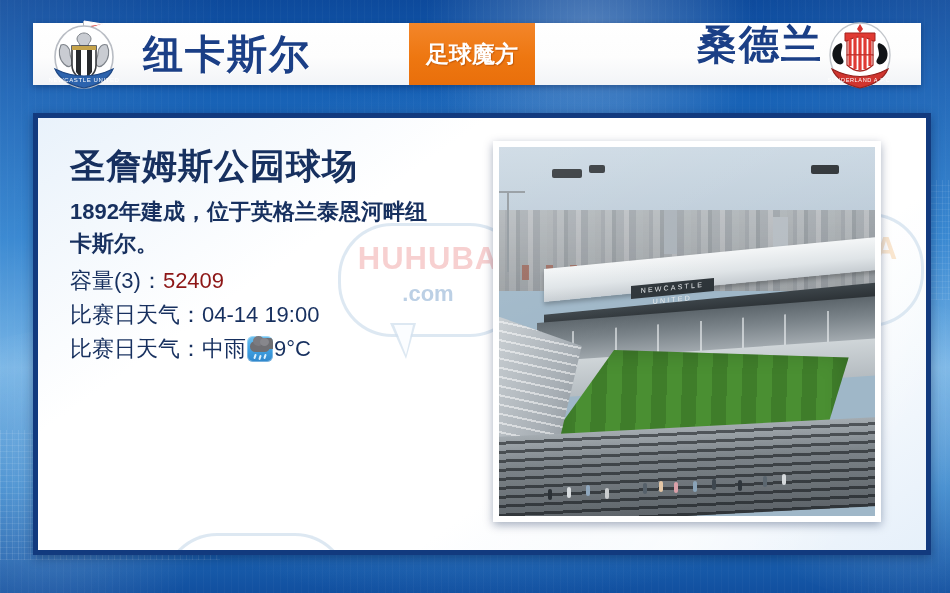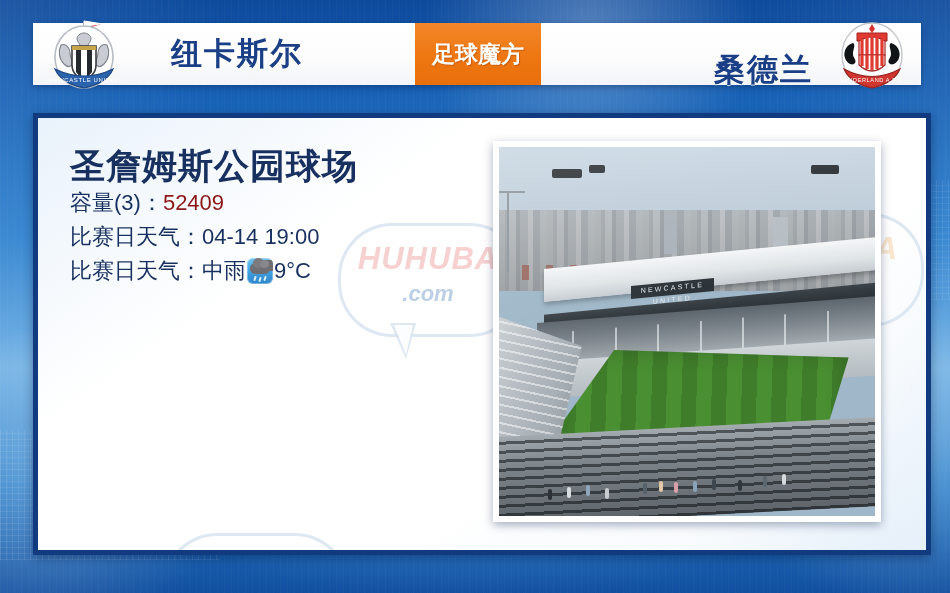--- a/index.html
+++ b/index.html
@@ -35,25 +35,25 @@
       background:repeating-linear-gradient(90deg, rgba(255,255,255,.12) 0 1px, rgba(255,255,255,0) 1px 6px),
                  repeating-linear-gradient(0deg, rgba(255,255,255,.09) 0 1px, rgba(255,255,255,0) 1px 6px);
       opacity:.75;}
 
   
   #header{position:absolute;left:33px;top:23px;width:888px;height:62px;
      background:linear-gradient(180deg,#ffffff 0%,#fdfdfd 55%,#f2f4f7 100%);
      box-shadow:0 2px 6px rgba(0,20,60,.35);
      display:flex;align-items:center;}
   .crest{width:74px;height:74px;flex:0 0 74px;position:relative;}
-  .team-name{font-size:31px;font-weight:bold;color:#1b3f86;letter-spacing:2px;
-     text-shadow:0 1px 0 rgba(255,255,255,.8);margin-left:28px;}
+  .team-name{font-size:40px;font-weight:bold;color:#1b3f86;letter-spacing:2px;
+     text-shadow:0 1px 0 rgba(255,255,255,.8);}
   #home-block{display:flex;align-items:center;gap:22px;padding-left:14px;width:352px;}
-  #away-block{display:flex;align-items:flex-end;gap:22px;justify-content:flex-end;
-     width:352px;padding-right:12px;}
+  #away-block{display:flex;align-items:flex-start;justify-content:flex-end;
+     width:352px;padding-right:24px;}
   #center-logo{flex:1 1 auto;display:flex;align-items:center;justify-content:center;
      height:62px;}
   #logo-box{width:126px;height:62px;background:#f07c17;
      background:linear-gradient(180deg,#f3862a 0%,#ee7711 55%,#e96f0b 100%);
      display:flex;align-items:center;justify-content:center;}
   #logo-text{color:#fff;font-size:23px;font-weight:bold;letter-spacing:0px;
      text-shadow:1px 1px 1px rgba(150,60,0,.45);}
 
   
   #card{position:absolute;left:33px;top:113px;width:888px;height:432px;
@@ -61,38 +61,38 @@
      background:linear-gradient(145deg,#e9f2fb 0%,#ffffff 30%,#ffffff 66%,#e6f0fa 100%);
      box-shadow:0 3px 10px rgba(0,18,55,.4);overflow:hidden;}
   #card .sheen{position:absolute;inset:0;pointer-events:none;
      background:linear-gradient(120deg, rgba(255,255,255,0) 55%, rgba(255,255,255,.55) 78%, rgba(255,255,255,0) 92%);}
 
   
   .wm{position:absolute;pointer-events:none;user-select:none;}
   #wm-bubble-1{left:300px;top:105px;}
   #wm-bubble-2{left:700px;top:95px;}
   #wm-bubble-3{left:125px;top:415px;}
-  .bubble{position:relative;width:180px;height:132px;font-style:italic;}
+  .bubble{position:relative;width:180px;height:132px;}
   .bubble .body{position:absolute;left:0;top:0;width:180px;height:108px;border-radius:54px;
      border:3px solid rgba(210,224,238,.75);background:rgba(255,255,255,.12);}
   .bubble .tail{position:absolute;left:52px;top:100px;width:0;height:0;
      border-left:16px solid transparent;border-right:10px solid transparent;
      border-top:36px solid rgba(210,224,238,.75);}
   .bubble .tail:after{content:"";position:absolute;left:-12px;top:-34px;width:0;height:0;
      border-left:12px solid transparent;border-right:7px solid transparent;
      border-top:30px solid #fbfdff;}
   .bubble .txt{position:absolute;left:0;top:18px;width:180px;text-align:center;
      font-size:31px;font-weight:bold;letter-spacing:1px;}
   .bubble .dom{position:absolute;left:0;top:58px;width:180px;text-align:center;
      font-size:22px;font-weight:bold;color:rgba(176,200,224,.85);}
 
   
   #info{position:absolute;left:32px;top:28px;width:400px;z-index:3;}
   #stadium-title{font-size:35px;font-weight:bold;color:#17305f;letter-spacing:1px;
-     line-height:1.15;margin-bottom:0;}
+     line-height:1.15;margin-bottom:10px;}
   #desc{font-size:22px;color:#17305f;line-height:1.45;font-weight:bold;margin-bottom:4px;
      max-width:360px;}
   .row{font-size:22px;font-weight:normal;color:#17305f;line-height:1.55;white-space:nowrap;}
   .num{color:#8d1616;}
   .wicon{display:inline-block;width:26px;height:26px;vertical-align:-6px;margin:0 1px;
      border-radius:6px;background:linear-gradient(180deg,#6fc4f2 0%,#3f9fe0 55%,#2f86cb 100%);
      position:relative;overflow:hidden;box-shadow:inset 0 0 0 1px rgba(255,255,255,.35);}
   .wicon .cloud{position:absolute;left:3px;top:5px;width:20px;height:11px;border-radius:6px;
      background:#6f6f73;box-shadow:6px -4px 0 -1px #6f6f73, 12px -1px 0 -2px #6f6f73;}
   .wicon .cloud:before{content:"";position:absolute;left:3px;top:-5px;width:11px;height:10px;
@@ -258,20 +258,21 @@
   <div class="wm" id="wm-bubble-3">
     <div class="bubble">
       <div class="body"></div>
       <div class="txt" style="color:rgba(243,160,160,.55);">HUHUBA</div>
 
     </div>
   </div>
 
   <div id="info">
     <div id="stadium-title">圣詹姆斯公园球场</div>
+    <div id="desc">1892年建成，位于英格兰泰恩河畔纽卡斯尔。</div>
 
     <div class="row">
       <span>容量(3)：</span><span class="num">52409</span>
     </div>
 
 
     <div class="row">
       <span>比赛日天气：</span><span>04-14 19:00</span>
     </div>
 

